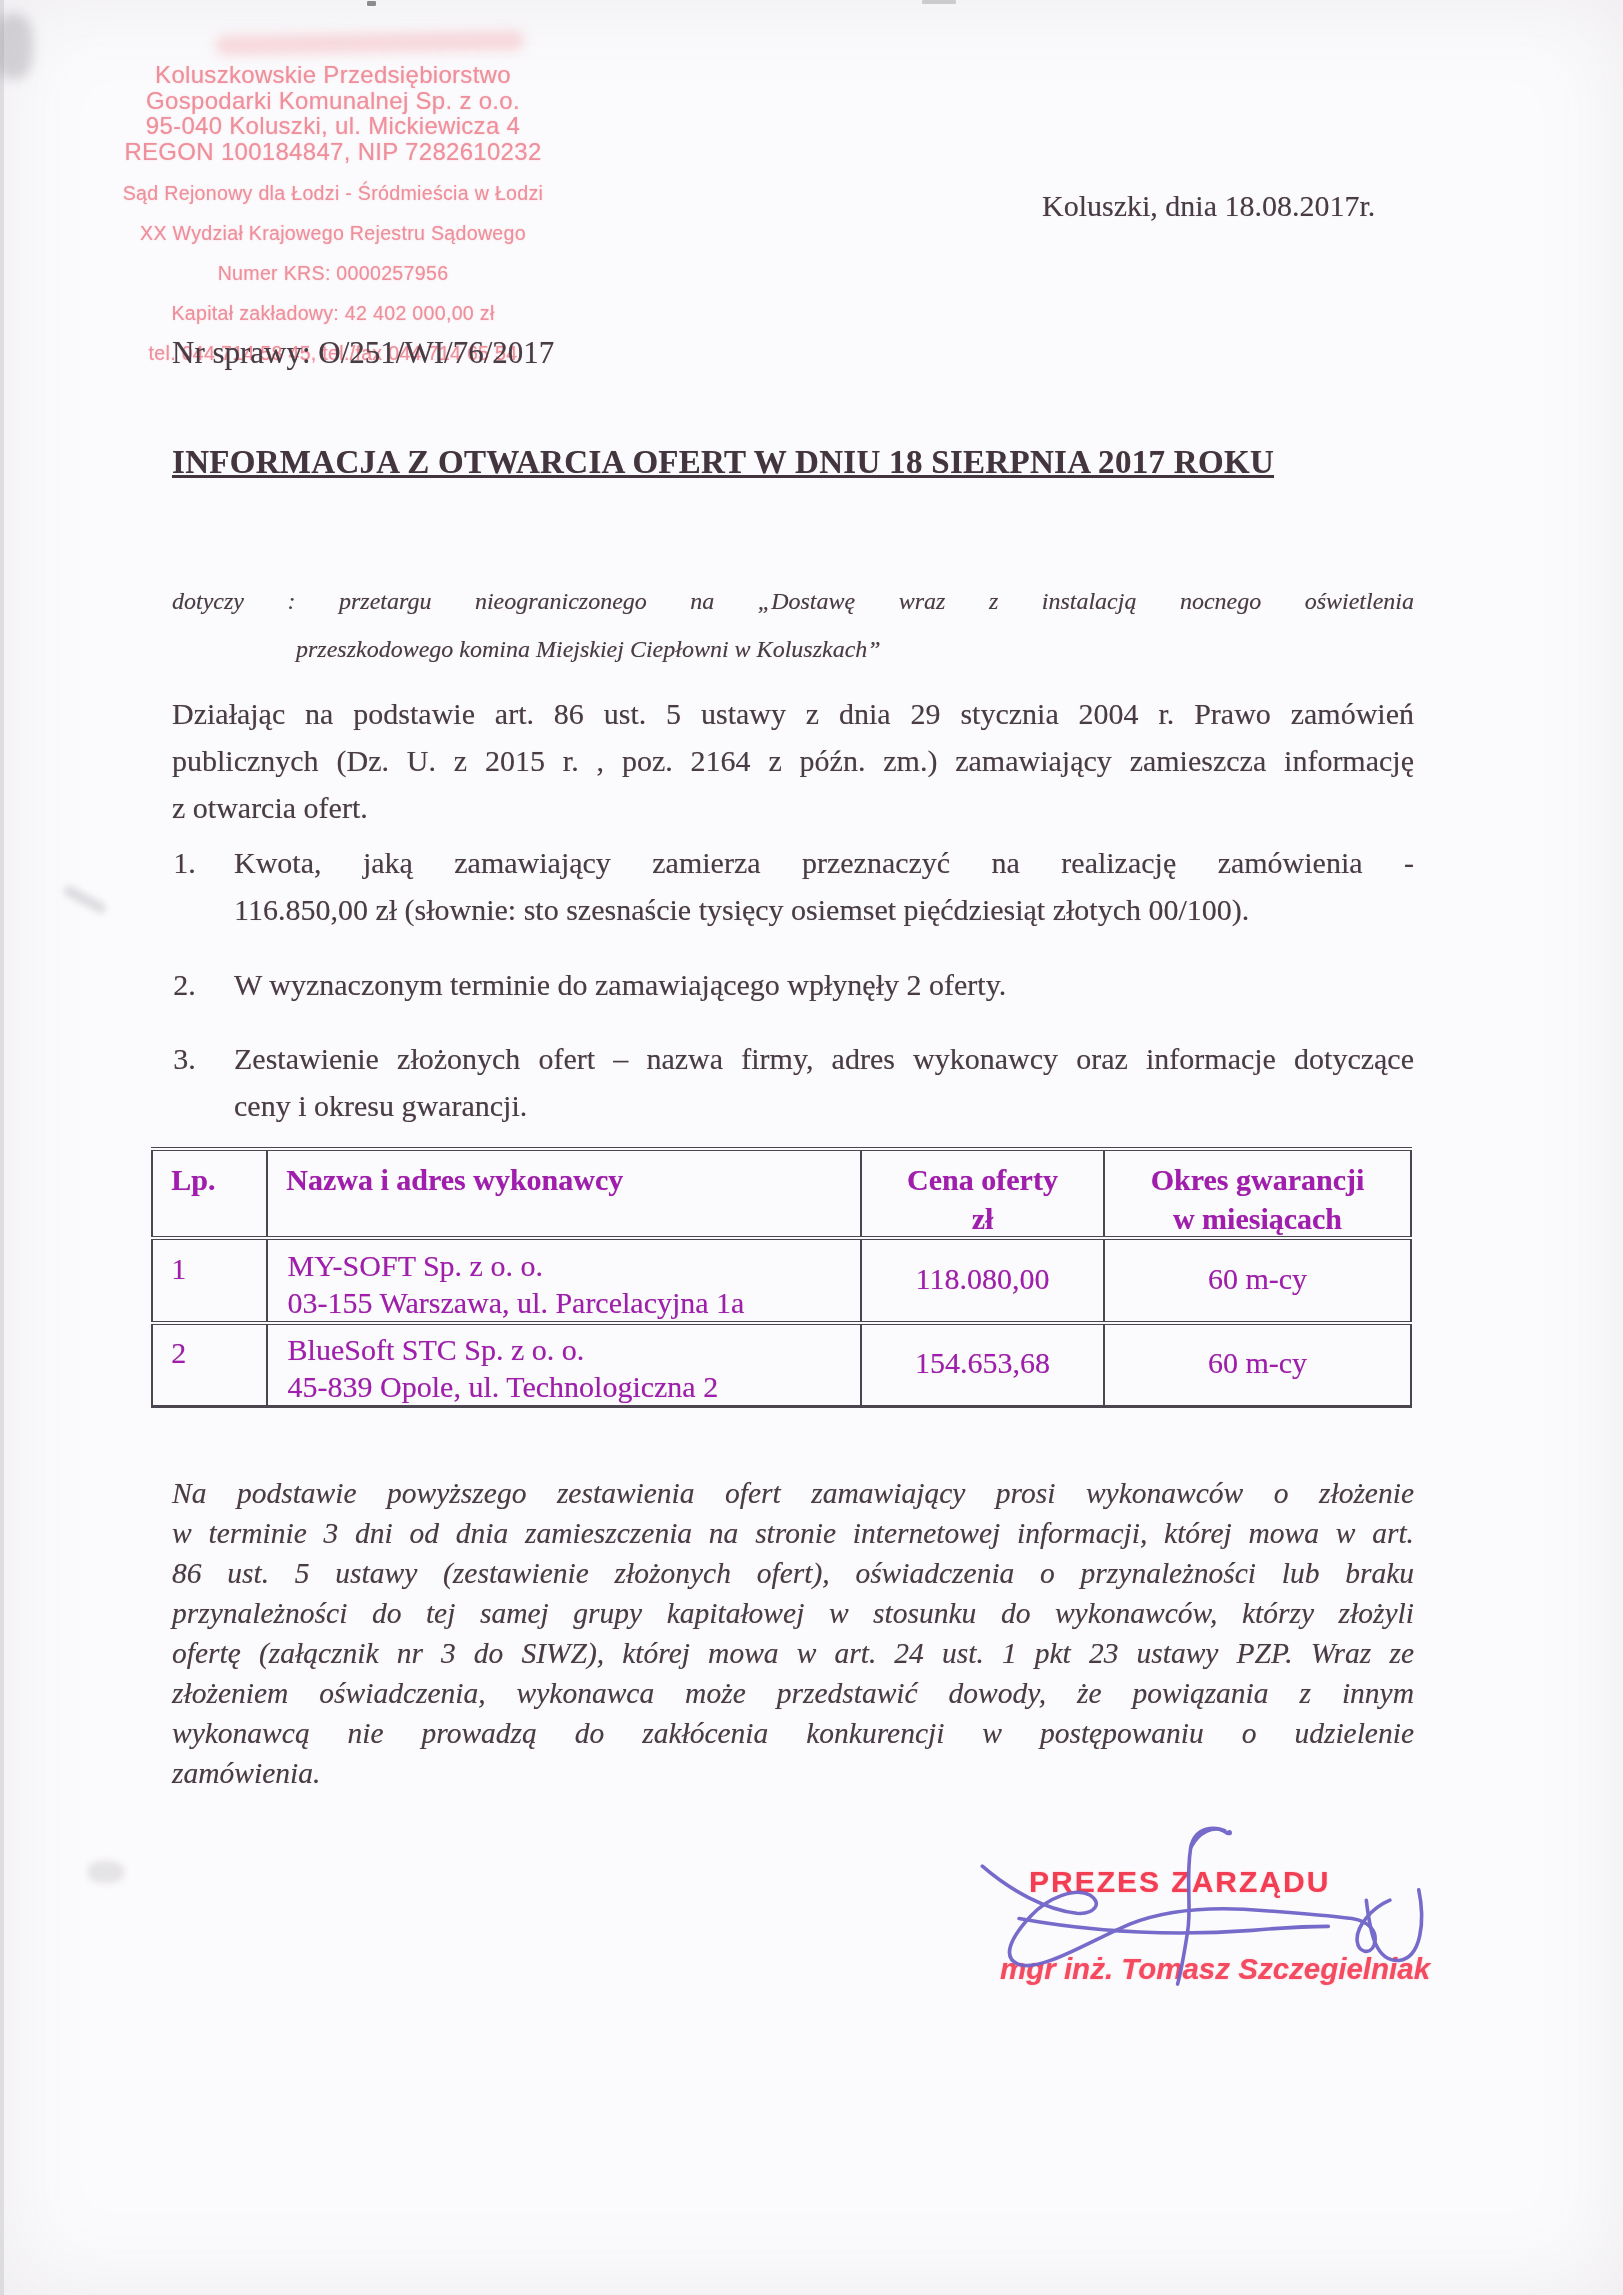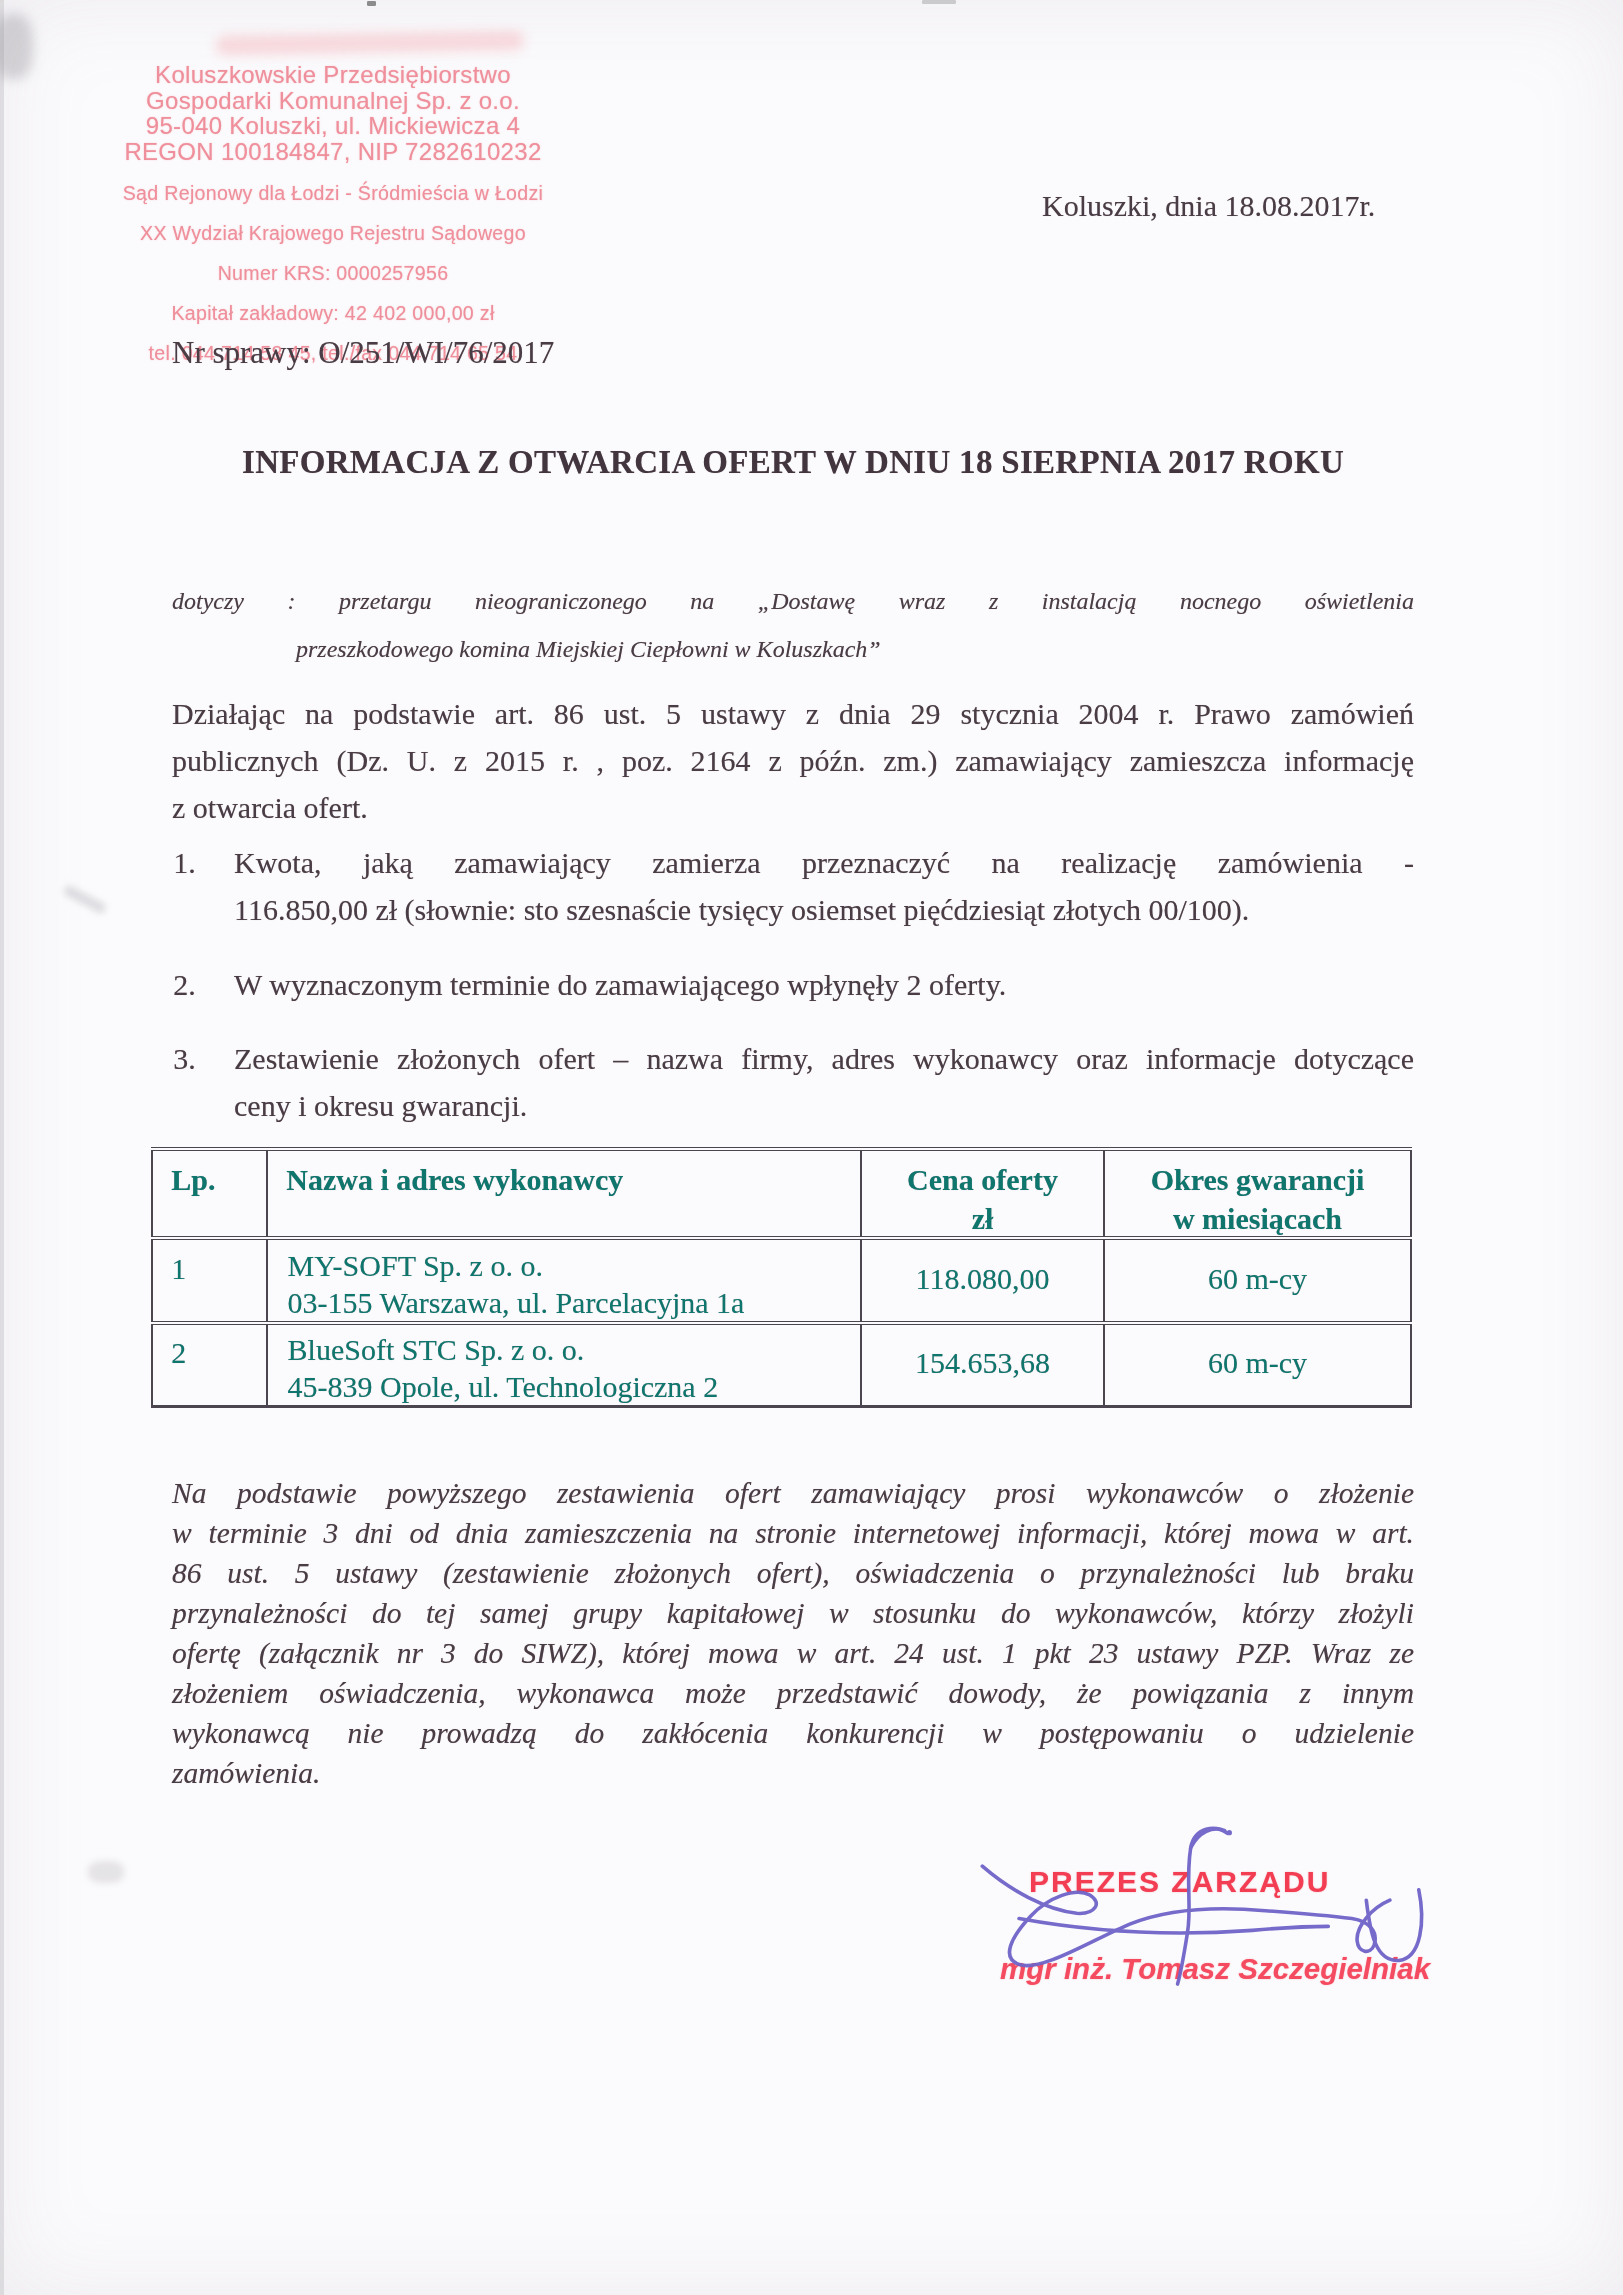--- a/index.html
+++ b/index.html
@@ -31,40 +31,41 @@
     letter-spacing:0.3px;
   }
   .stamp .s-big{font-size:24px;line-height:25.5px;}
   .stamp .s-small{font-size:19.6px;line-height:22px;margin-top:18px;}
 
   
   .dateline{position:absolute;left:1042px;top:189px;font-size:30px;}
   .caseno{position:absolute;left:172px;top:335px;font-size:31px;}
   .doc-title{
     position:absolute;left:172px;top:444px;width:1242px;
-    text-align:center;font-size:33px;font-weight:bold;letter-spacing:0.3px;
+    text-align:left;font-size:33px;font-weight:bold;letter-spacing:0.3px;
     color:#43353e;
+    text-decoration:underline;
   }
   .soft{text-shadow:0 0 0.7px rgba(74,60,68,0.45);}
 
   
   .para{position:absolute;left:172px;width:1242px;font-size:30px;}
   .jl{text-align:justify;text-align-last:justify;}
   .subject{top:577px;font-style:italic;font-size:24px;line-height:48px;}
   .subject .indent{padding-left:124px;text-align:left;text-align-last:left;}
   .legal{top:690px;line-height:47px;}
   .list{top:839px;}
   .list-item{position:relative;padding-left:62px;line-height:47px;}
   .list-item .num{position:absolute;left:1.3px;top:0;}
   .mb{margin-bottom:27.5px;}
 
   
   .tbl-wrap{position:absolute;left:151px;top:1147px;width:1258px;}
   table.offers{border-collapse:collapse;width:100%;table-layout:fixed;
-    font-size:30px;color:#0f766e;}
+    font-size:30px;color:#a21caf;}
   table.offers col.c1{width:115px;} table.offers col.c2{width:594px;}
   table.offers col.c3{width:243px;} table.offers col.c4{width:307px;}
   table.offers th,table.offers td{
     border-left:2px solid #4b4550;border-right:2px solid #4b4550;
     vertical-align:top;padding:0;overflow:hidden;
   }
   table.offers tr.hdr th{
     border-top:4.6px double #4b4550;border-bottom:4.6px double #4b4550;
     height:85px;font-weight:bold;text-align:left;
   }

